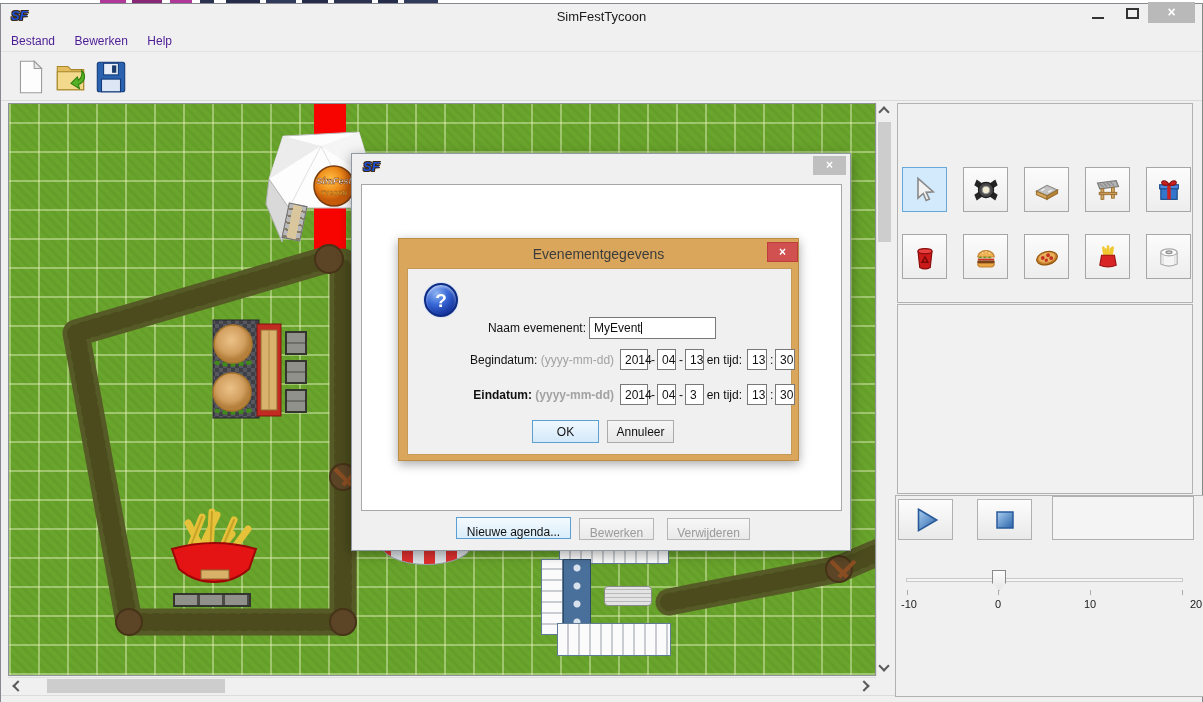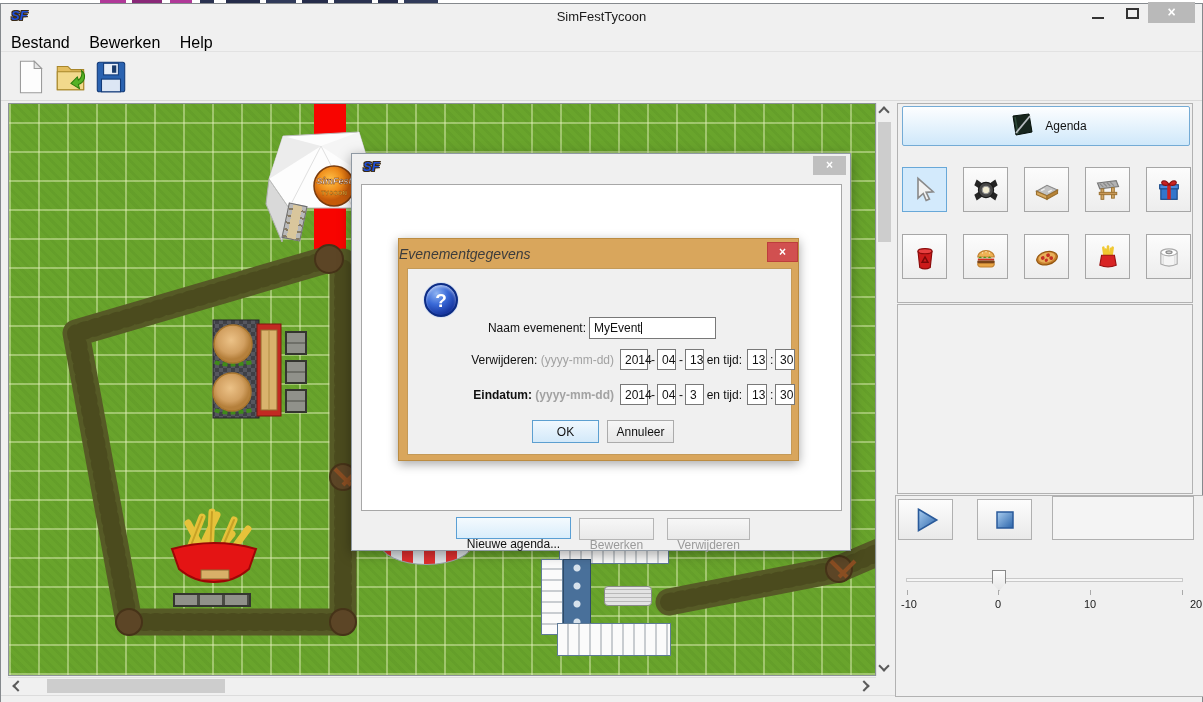--- a/index.html
+++ b/index.html
@@ -12,21 +12,21 @@
   #titlebar { left:1px; top:4px; width:1201px; height:25px; background:#f0f0f0; }
   #app-title { left:0; top:9px; width:1203px; text-align:center; font-size:13px; color:#1a1a1a; }
   .sf-logo { font-weight:900; font-style:italic; font-size:13px; color:#1d4ed8;
     text-shadow:-1px -1px 0 #3a2a16,1px -1px 0 #3a2a16,-1px 1px 0 #3a2a16,1px 1px 0 #3a2a16; }
   #win-min { left:1092px; top:17px; width:12px; height:2px; background:#333; }
   #win-max { left:1126px; top:8px; width:13px; height:11px; border:2px solid #333; background:transparent; }
   #win-close { left:1148px; top:2px; width:47px; height:21px; background:#b9b9b9; color:#fff;
     font-size:14px; font-weight:bold; text-align:center; line-height:20px; }
 
   #menubar { left:1px; top:30px; width:1201px; height:22px; background:#f0f0f0; border-bottom:1px solid #e2e2e2; padding-left:10px; }
-  .menu-item { display:inline-block; padding:4px 9px 0 0; font-size:16px; color:#000000; margin-right:6px; }
+  .menu-item { display:inline-block; padding:4px 9px 0 0; font-size:12px; color:#4c1d95; margin-right:6px; }
 
   #toolbar { left:1px; top:53px; width:1201px; height:48px; background:#f0f0f0; border-bottom:1px solid #dadada; }
   .tb-btn { position:absolute; top:5px; width:38px; height:38px; }
 
   
   #map-canvas { left:8px; top:103px; width:868px; height:573px; border:1px solid #8c9297; overflow:hidden;
     background-color:#69a42c;
     background-image:
       repeating-linear-gradient(90deg, rgba(230,242,190,.45) 0 2px, transparent 2px 29px),
       repeating-linear-gradient(0deg, rgba(230,242,190,.45) 0 2px, transparent 2px 29px),
@@ -90,29 +90,29 @@
   
   #agenda-dialog { left:351px; top:153px; width:500px; height:398px; background:#f0f0f0;
     border:1px solid #8f99a3; box-shadow:0 3px 12px rgba(0,0,0,.35); z-index:30; }
   #agenda-titlebar { position:absolute; left:0; top:0; width:100%; height:28px; }
   #agenda-title { position:absolute; left:0; top:7px; width:100%; text-align:center; font-size:13px; color:#1a1a1a; }
   #agenda-sf { position:absolute; left:11px; top:5px; }
   #agenda-close { position:absolute; left:461px; top:2px; width:33px; height:19px; background:#bfbfbf;
     color:#fff; font-weight:bold; font-size:12px; text-align:center; line-height:18px; }
   #agenda-white { position:absolute; left:9px; top:30px; width:481px; height:327px; background:#fff; border:1px solid #a7a7a7; }
   .dlg-btn { position:absolute; height:22px; font-size:12px; text-align:center;
-    background:linear-gradient(#f7f7f7,#e9e9e9); border:1px solid #b5b5b5; color:#111; padding-top:19px; }
+    background:linear-gradient(#f7f7f7,#e9e9e9); border:1px solid #b5b5b5; color:#111; padding-top:7px; }
   #btn-nieuwe { left:104px; top:363px; width:115px; background:linear-gradient(#f4fafe,#d9edfb); border:1px solid #5a9fd4; }
   #btn-bewerken { left:227px; top:364px; width:75px; color:#9a9a9a; }
   #btn-verwijderen { left:315px; top:364px; width:83px; color:#9a9a9a; }
 
   
   #event-dialog { left:398px; top:238px; width:401px; height:223px; background:#d9a65c;
     border:1px solid #bb8c42; box-shadow:0 3px 10px rgba(0,0,0,.35); z-index:40; }
-  #event-title { position:absolute; left:0; top:7px; width:100%; font-size:14px; color:#3c3c3c;font-style:italic; }
+  #event-title { position:absolute; left:0; top:7px; width:100%; text-align:center; font-size:14px; color:#3c3c3c; }
   #event-close { position:absolute; left:368px; top:3px; width:31px; height:20px; background:#d15050; border:1px solid #bd3d3d;
     color:#fff; font-weight:bold; font-size:12px; text-align:center; line-height:18px; }
   #event-content { position:absolute; left:8px; top:29px; width:385px; height:187px; background:#f0f0f0; border:1px solid #c49a58; }
   #q-icon { position:absolute; left:16px; top:14px; width:34px; height:34px; border-radius:50%;
     background:radial-gradient(circle at 35% 28%, #8fb4f2 0%, #3a6ad8 38%, #12309a 78%, #0a2070 100%);
     border:2px solid #0c2c85; box-shadow:inset 0 2px 3px rgba(255,255,255,.55), 0 0 0 1px #d9e2f2;
     color:#fff; font-weight:bold; font-size:19px; text-align:center; line-height:31px; }
   #instruction { position:absolute; left:62px; top:21px; font-size:12px; color:#111; }
   .row-label { position:absolute; width:144px; left:62px; text-align:right; font-size:12px; color:#111; white-space:nowrap; }
   .fmt { color:#a2a2a2; }
@@ -289,28 +289,20 @@
 <div id="vthumb" class="abs"></div>
 <div id="hthumb" class="abs"></div>
 <span class="chev" id="sb-up"></span>
 <span class="chev" id="sb-down"></span>
 <span class="chev" id="sb-left"></span>
 <span class="chev" id="sb-right"></span>
 <div id="status-strip" class="abs"></div>
 
 <div id="right-panel" class="abs">
   <div class="groupbox" id="grp-tools">
-    <div id="agenda-btn">
-      <svg width="30" height="26" viewBox="0 0 30 26">
-        <path d="M8 3 L24 1 L27 19 L11 22 Z" fill="#17251d" stroke="#05100a"></path>
-        <path d="M10 4 L13 21" stroke="#2e4a3a" stroke-width="1.5" fill="none"></path>
-        <path d="M25 3 L11 20" stroke="#b8bcc0" stroke-width="1.8" fill="none"></path>
-      </svg>
-      <span>Agenda</span>
-    </div>
 
     <div class="tool-btn selected" style="left:4px;top:63px;">
       <svg width="28" height="28" viewBox="0 0 24 24">
         <path d="M6 2 L6 19 L10.5 15 L13 21 L15.8 19.8 L13 14 L19 13.5 Z" fill="#f2f2f2" stroke="#8a8a8a" stroke-width="1.4"></path>
       </svg>
     </div>
     <div class="tool-btn" style="left:65px;top:63px;">
       <svg width="28" height="28" viewBox="0 0 24 24">
         <g fill="#242424">
             <path d="M4 3 L11 8 L8 12 L2 8 Z"></path>
@@ -459,21 +451,21 @@
   <div id="event-close">×</div>
   <div id="event-content">
     <div id="q-icon">?</div>
 
     <div class="row-label" style="top:52px;left:34px;">Naam evemenent:</div>
     <div class="fieldbox" id="name-field">
       <span>MyEvent</span><span class="caret"></span>
     </div>
 
     <div class="row-label" style="top:84px;">
-      <span>Verwijderen:</span>
+      <span>Begindatum:</span>
       <span class="fmt">(yyyy-mm-dd)</span>
     </div>
     <div class="fieldbox" style="left:212px;top:80px;width:28px;">2014</div>
     <span class="sep" style="left:243px;top:84px;">-</span>
     <div class="fieldbox" style="left:249px;top:80px;width:19px;">04</div>
     <span class="sep" style="left:271px;top:84px;">-</span>
     <div class="fieldbox" style="left:277px;top:80px;width:19px;">13</div>
     <span class="time-label" style="top:84px;">en tijd:</span>
     <div class="fieldbox" style="left:339px;top:80px;width:20px;">13</div>
     <span class="sep" style="left:362px;top:84px;">:</span>

